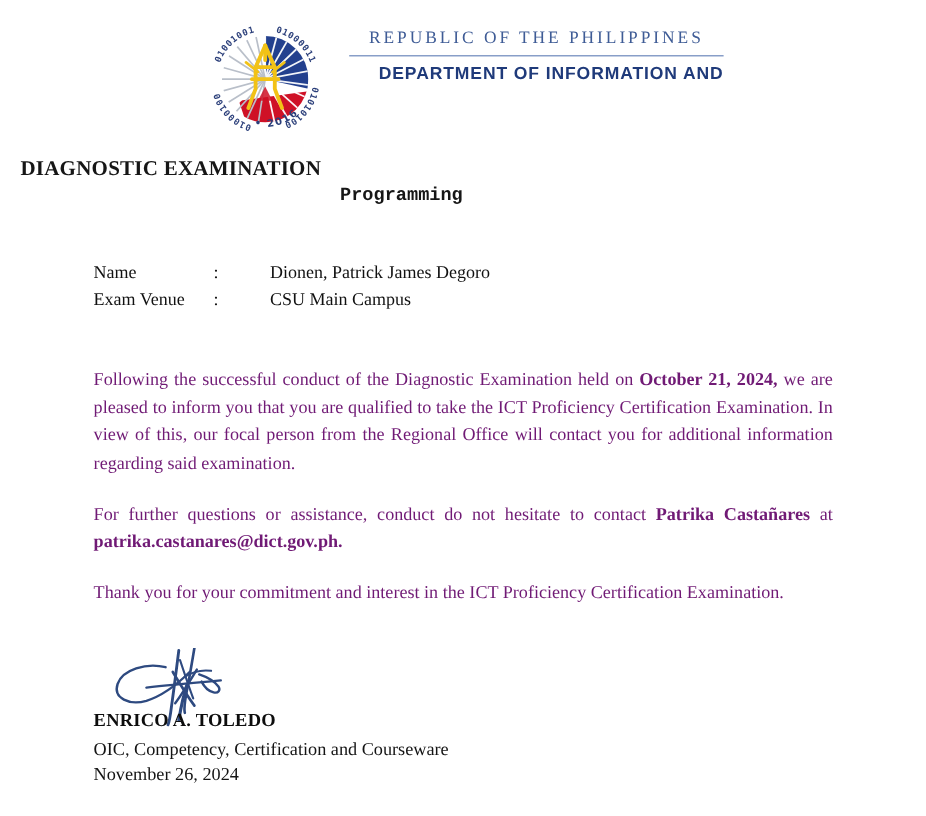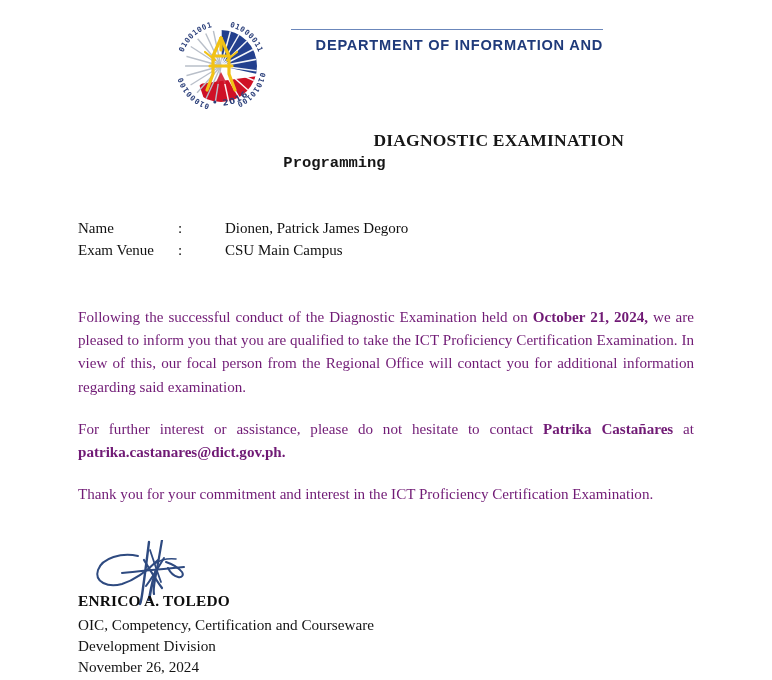--- a/index.html
+++ b/index.html
@@ -74,26 +74,27 @@
     text-align: right;
     line-height: 1.28;
   }
 
   
   .doc-title {
     position: absolute;
     left: 0;
     top: 130px;
     width: 624px;
-    text-align: right;
+    text-align: left;
     font-family: "Liberation Serif", serif;
     font-weight: bold;
     font-size: 17.5px;
     letter-spacing: 0.2px;
     color: #161616;
+    padding-left: 17px;
   }
   .doc-subtitle {
     position: absolute;
     left: 0;
     top: 154px;
     width: 669px;
     text-align: center;
     font-family: Liberation Mono, monospace;
     font-weight: bold;
     font-size: 15.5px;
@@ -266,20 +267,21 @@
 
           <g fill="#2b3f7a" font-family="DejaVu Sans, sans-serif" font-size="8.4" font-weight="bold" letter-spacing="1.4">
             <text>
               <textPath href="#ringBot" startOffset="35%">• 2016 •</textPath>
             </text>
           </g>
         </svg>
       </div>
 
       <div class="lh-text">
+        <div class="lh-line1">REPUBLIC OF THE PHILIPPINES</div>
         <div class="lh-rule"></div>
         <div class="lh-line2">
           <div>DEPARTMENT OF INFORMATION AND</div>
         </div>
       </div>
 
     </div>
   </div>
 
   <div class="doc-title">DIAGNOSTIC EXAMINATION</div>
@@ -296,21 +298,21 @@
       <span class="field-colon">:</span>
       <span class="field-value">CSU Main Campus</span>
     </div>
   </div>
 
   <div class="body-block para1">
     <span>Following the successful conduct of the Diagnostic Examination held on </span><b>October 21, 2024,</b><span> we are pleased to inform you that you are qualified to take the ICT Proficiency Certification Examination. In view of this, our focal person from the Regional Office will contact you for additional information regarding said examination.</span>
   </div>
 
   <div class="body-block para2">
-    <span>For further interest or assistance, please do not hesitate to contact </span><b>Patrika Castañares</b><span> at </span><b>patrika.castanares@dict.gov.ph.</b>
+    <span>For further questions or assistance, conduct do not hesitate to contact </span><b>Patrika Castañares</b><span> at </span><b>patrika.castanares@dict.gov.ph.</b>
   </div>
 
   <div class="body-block para3">Thank you for your commitment and interest in the ICT Proficiency Certification Examination.</div>
 
   <div class="sig-area">
 
     <div class="sig-ink">
       <svg width="130" height="66" viewBox="0 0 130 66" xmlns="http://www.w3.org/2000/svg">
         <g fill="none" stroke="#2e4a80" stroke-linecap="round" stroke-linejoin="round">
           <path d="M 57,2 C 55,18 53,34 51,48 C 50,56 49,62 48,64" stroke-width="2.4"></path>
@@ -324,19 +326,18 @@
           <path d="M 62,24 C 68,20 76,18 84,19" stroke-width="1.6"></path>
           <path d="M 64,30 C 60,42 58,54 57,60" stroke-width="2.6"></path>
         </g>
       </svg>
     </div>
 
     <div class="sig-name">ENRICO A. TOLEDO</div>
 
     <div class="sig-lines">
       <div>OIC, Competency, Certification and Courseware</div>
-      <div>Development Division</div>
       <div>November 26, 2024</div>
     </div>
 
   </div>
 
 </div>
 
 </body></html>

